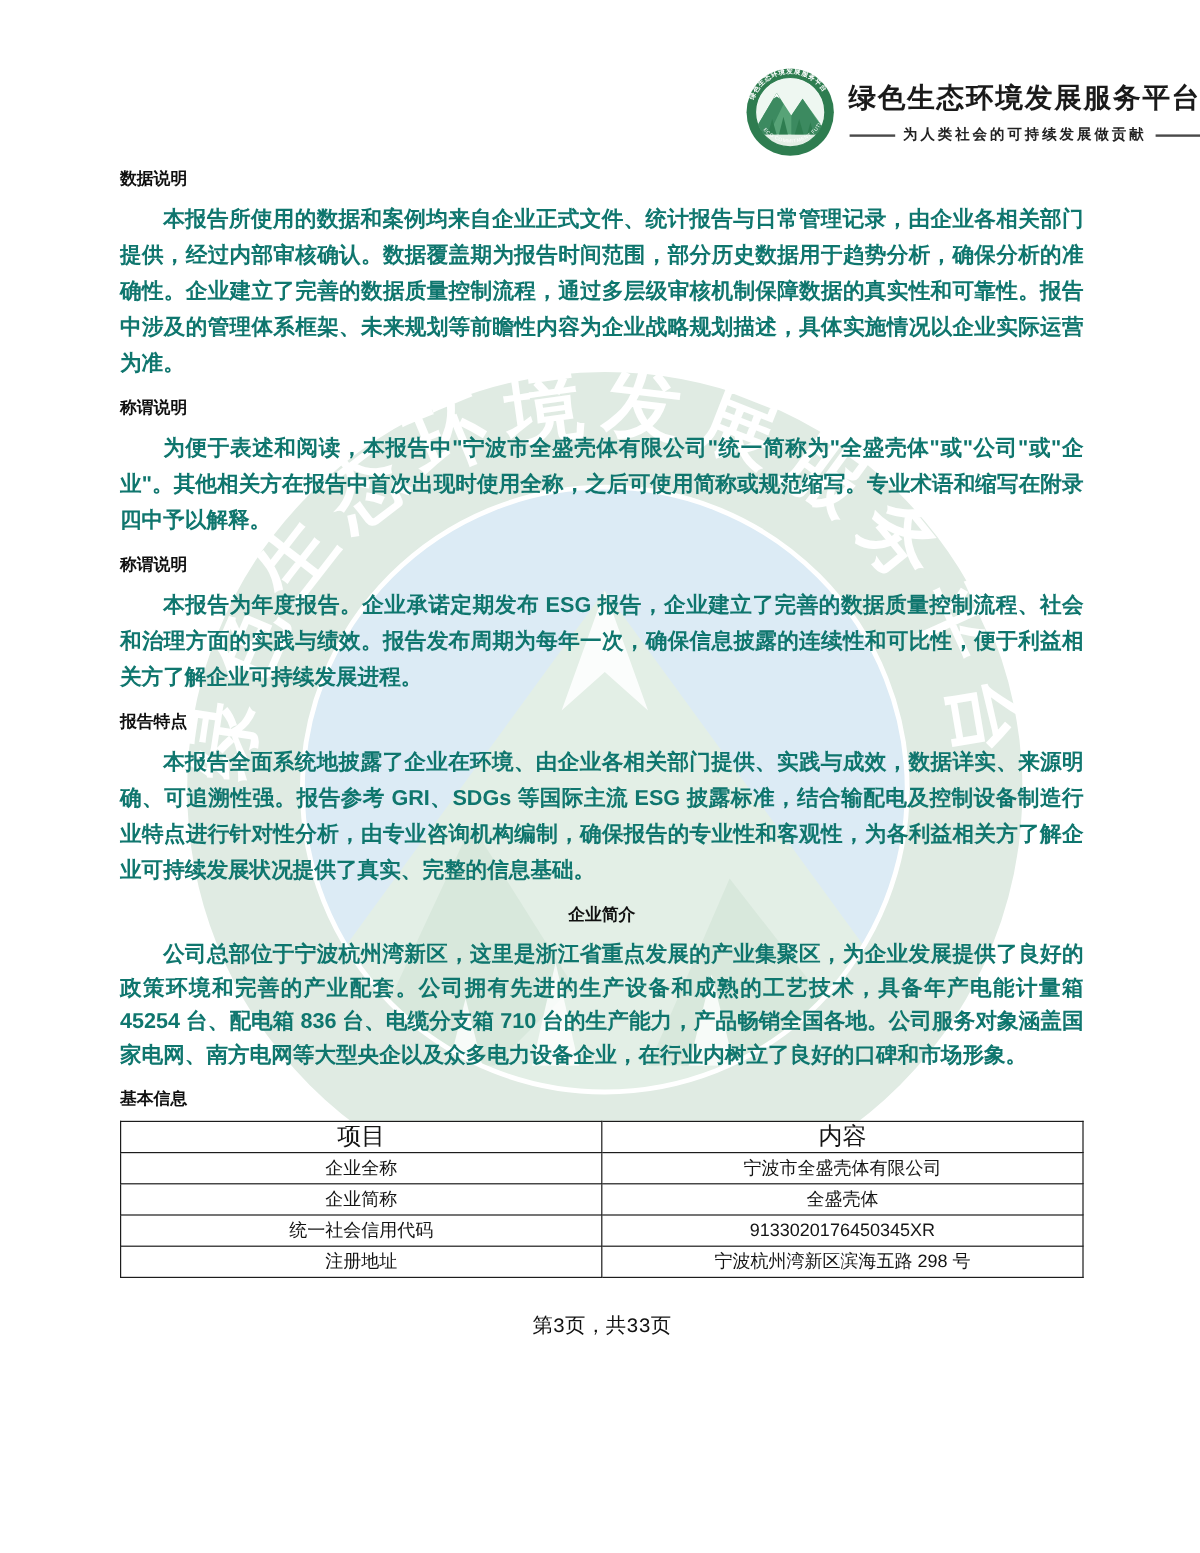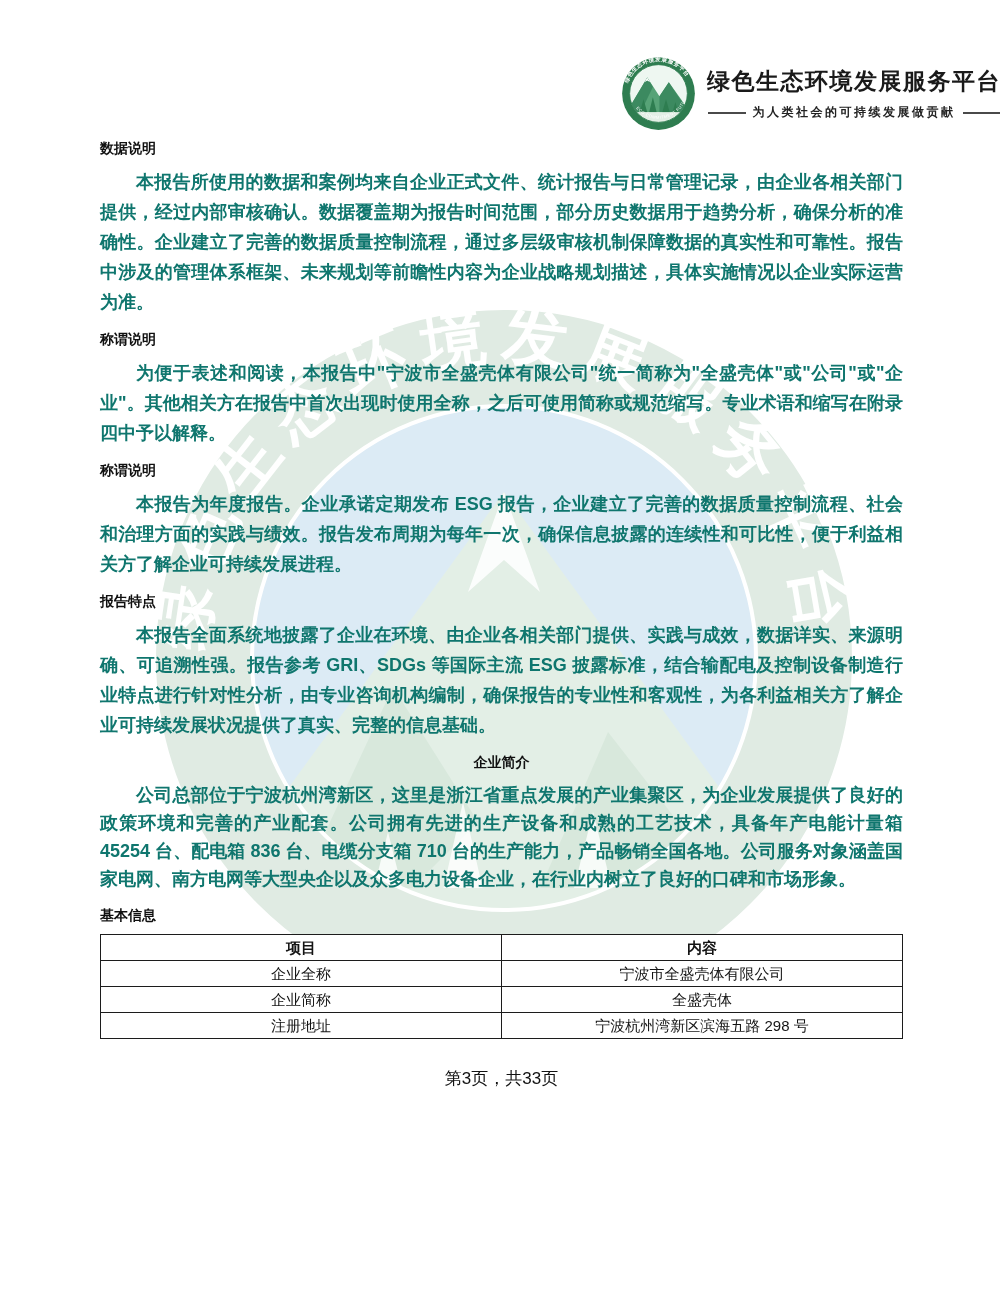--- a/index.html
+++ b/index.html
@@ -91,29 +91,30 @@
   table.info th, table.info td{
     border:1.6px solid #1c1c1c;
     text-align:center;
     padding:4px 6px;
     font-size:15px;
     line-height:17px;
     color:#141414;
     overflow:hidden;
     white-space:nowrap;
   }
-  table.info th{font-weight:bold;font-size:15px;}
+  table.info th{font-weight:normal;font-size:20px;}
   
   .page-footer{
     position:relative;
     z-index:1;
     margin-top:28px;
     text-align:center;
     font-size:17px;
     color:#111111;
+    font-family:Liberation Mono, monospace;
   }
 </style>
 </head>
 <body>
 
 <div class="page">
 
   <svg class="watermark" viewBox="0 0 732 732" aria-hidden="true">
     <defs>
       <path id="wmtop" d="M 66 366 A 300 300 0 0 1 666 366" fill="none"></path>
@@ -221,20 +222,24 @@
         <tbody>
           <tr>
             <td>企业全称</td>
             <td>宁波市全盛壳体有限公司</td>
           </tr>
           <tr>
             <td>企业简称</td>
             <td>全盛壳体</td>
           </tr>
           <tr>
+            <td>统一社会信用代码</td>
+            <td>9133020176450345XR</td>
+          </tr>
+          <tr>
             <td>注册地址</td>
             <td>宁波杭州湾新区滨海五路 298 号</td>
           </tr>
         </tbody>
       </table>
     </section>
 
     <div class="page-footer">
       <span>第3页，共33页</span>
     </div>

